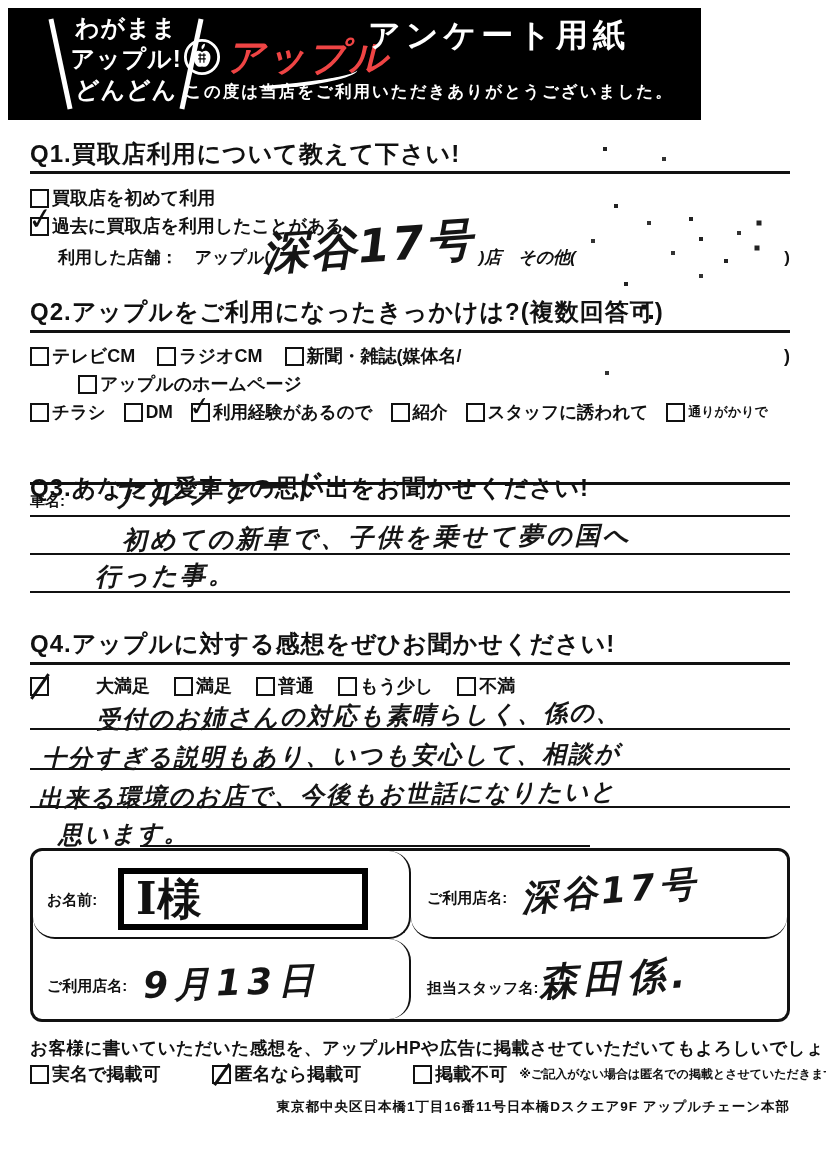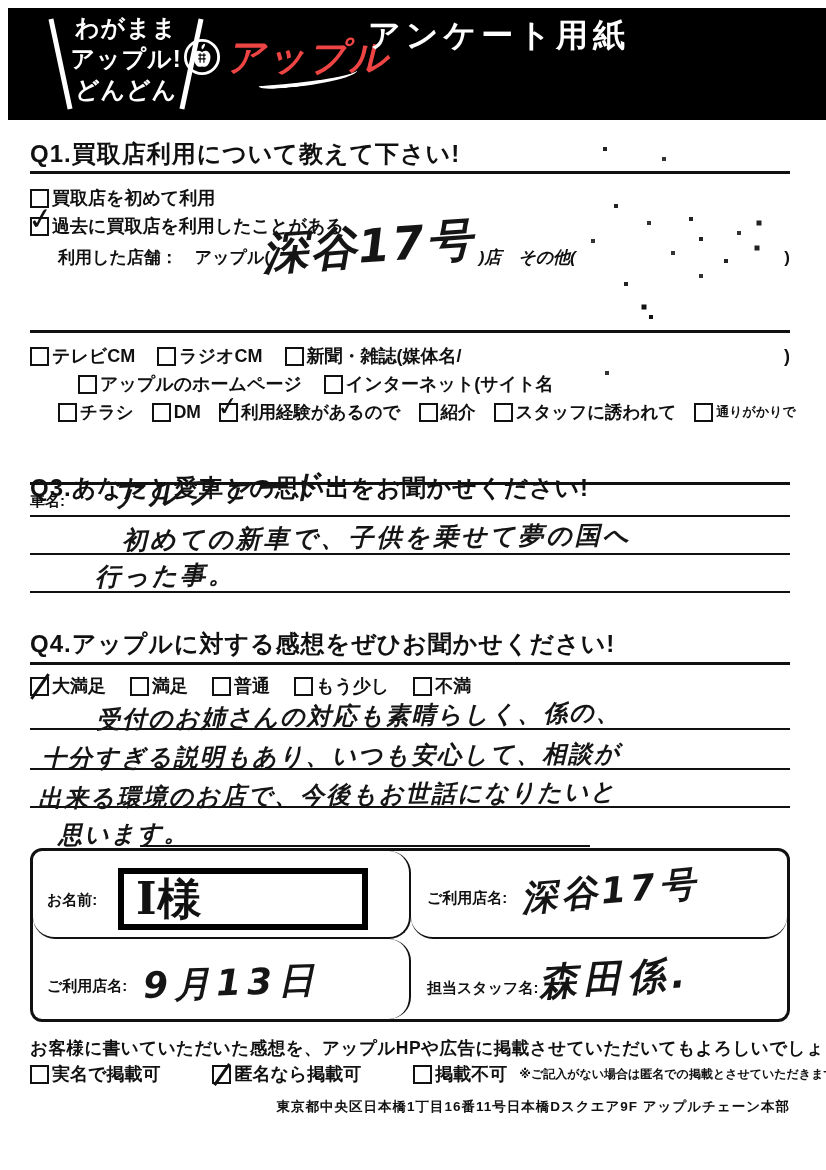--- a/index.html
+++ b/index.html
@@ -3,21 +3,21 @@
 <meta charset="utf-8">
 <style>
   html,body{margin:0;padding:0;background:#e8e8e8;}
   .sheet{
     position:relative;width:826px;height:1170px;margin:0 auto;
     background:#ffffff;color:#111;
     font-family:"Liberation Sans","DejaVu Sans",sans-serif;
     overflow:hidden;
   }
   
-  .header-bar{position:absolute;left:8px;top:8px;width:818px;height:112px;background:#000;}
+  .header-bar{position:absolute;left:8px;top:8px;width:693px;height:112px;background:#000;}
   .badge{position:absolute;left:48px;top:4px;width:140px;height:104px;color:#fff;text-align:center;}
   .badge-line{font-weight:800;font-size:24px;line-height:31px;letter-spacing:1px;white-space:nowrap;}
   .slash{position:absolute;width:5px;height:92px;background:#fff;top:6px;}
   .slash-l{left:2px;transform:rotate(-12deg);}
   .slash-r{right:2px;transform:rotate(12deg);}
   .apple-logo{position:absolute;left:175px;top:30px;width:38px;height:38px;}
   .brand-script{position:absolute;left:218px;top:24px;color:#ef4444;font-size:38px;font-weight:800;font-style:italic;letter-spacing:2px;white-space:nowrap;}
   .brand-swoosh{position:absolute;left:250px;top:62px;width:100px;height:12px;border-bottom:4px solid #fff;border-radius:0 0 90% 30%;transform:rotate(-5deg);}
   .header-title{position:absolute;left:360px;top:6px;color:#fff;font-size:32px;font-weight:800;letter-spacing:5px;white-space:nowrap;}
   .header-sub{position:absolute;left:177px;top:73px;color:#fff;font-size:16.5px;font-weight:700;letter-spacing:2px;white-space:nowrap;}
@@ -69,20 +69,21 @@
     </div>
     <svg class="apple-logo" viewBox="0 0 40 40">
       <circle cx="20" cy="20" r="17.5" fill="none" stroke="#fff" stroke-width="3"></circle>
       <path d="M20 12 c-2-4 2-6 3-6 c0.5 2-1 5-3 6z" fill="#fff"></path>
       <path d="M13 15 c3-3 6-1 7 0 c1-1 4-3 7 0 c3 3 2 9 0 12 c-2 3-4 4-7 3 c-3 1-5 0-7-3 c-2-3-3-9 0-12z" fill="#fff"></path>
       <path d="M16 18 l8 0 M16 22 l8 0 M18 16 l0 10 M22 16 l0 10" stroke="#000" stroke-width="1.2"></path>
     </svg>
     <div class="brand-script">アップル</div>
     <div class="brand-swoosh"></div>
     <div class="header-title">アンケート用紙</div>
+    <div class="header-sub">この度は当店をご利用いただきありがとうございました。</div>
   </div>
 
   <div class="sec-title" style="left:30px;top:138px;">Q1.買取店利用について教えて下さい!</div>
   <div class="rule" style="top:171px;"></div>
 
   <div class="opt-row" style="top:186px;">
     <span class="opt">
       <span class="cb"></span>
       <span>買取店を初めて利用</span>
     </span>
@@ -98,20 +99,21 @@
 
   <div class="opt-row" style="top:246px;left:58px;width:732px;font-size:17px;align-items:center;">
     <span class="plain" style="font-size:17px;">利用した店舗：　アップル(</span>
     <span class="spacer" style="min-width:180px;"></span>
     <span class="plain" style="font-size:17px;font-style:italic;">)店　その他(</span>
     <span class="spacer"></span>
     <span class="plain" style="font-size:17px;">)</span>
   </div>
   <div class="hw" style="left:262px;top:216px;font-size:46px;transform:rotate(-4deg);">深谷17号</div>
 
+  <div class="sec-title" style="left:30px;top:296px;">Q2.アップルをご利用になったきっかけは?(複数回答可)</div>
   <div class="rule" style="top:330px;"></div>
 
   <div class="opt-row" style="top:344px;">
     <span class="opt" style="margin-right:22px;">
       <span class="cb"></span>
       <span>テレビCM</span>
     </span>
     <span class="opt" style="margin-right:22px;">
       <span class="cb"></span>
       <span>ラジオCM</span>
@@ -122,29 +124,25 @@
     </span>
     <span class="spacer"></span>
     <span class="plain">)</span>
   </div>
 
   <div class="opt-row" style="top:372px;padding-left:48px;">
     <span class="opt" style="margin-right:22px;">
       <span class="cb"></span>
       <span>アップルのホームページ</span>
     </span>
-    <span class="opt">
-      <span class="cb"></span>
-      <span>インターネット(サイト名</span>
-    </span>
     <span class="spacer"></span>
     <span class="plain">)</span>
   </div>
 
-  <div class="opt-row" style="top:400px;margin-left:28px;">
+  <div class="opt-row" style="top:400px;">
     <span class="opt" style="margin-right:18px;font-size:17.5px;">
       <span class="cb"></span>
       <span>チラシ</span>
     </span>
     <span class="opt" style="margin-right:18px;font-size:17.5px;">
       <span class="cb"></span>
       <span>DM</span>
     </span>
     <span class="opt" style="margin-right:18px;font-size:17.5px;">
       <span class="cb">
@@ -175,21 +173,21 @@
   <div class="line" style="top:591px;"></div>
 
   <div class="hw" style="left:112px;top:470px;font-size:31px;transform:rotate(-3deg);letter-spacing:4px;">アルファード</div>
   <div class="hw" style="left:122px;top:521px;font-size:25px;transform:rotate(-0.6deg);letter-spacing:3px;">初めての新車で、子供を乗せて夢の国へ</div>
   <div class="hw" style="left:95px;top:559px;font-size:25px;transform:rotate(-1deg);letter-spacing:3px;">行った事。</div>
 
   <div class="sec-title" style="left:30px;top:628px;">Q4.アップルに対する感想をぜひお聞かせください!</div>
   <div class="rule" style="top:662px;"></div>
 
   <div class="opt-row" style="top:674px;">
-    <span class="opt" style="margin-right:24px;">
+    <span class="opt" style="margin-right:24px;gap:44px;">
       <span class="cb">
         <span class="slashmark"></span>
       </span>
       <span>大満足</span>
     </span>
     <span class="opt" style="margin-right:24px;">
       <span class="cb"></span>
       <span>満足</span>
     </span>
     <span class="opt" style="margin-right:24px;">

